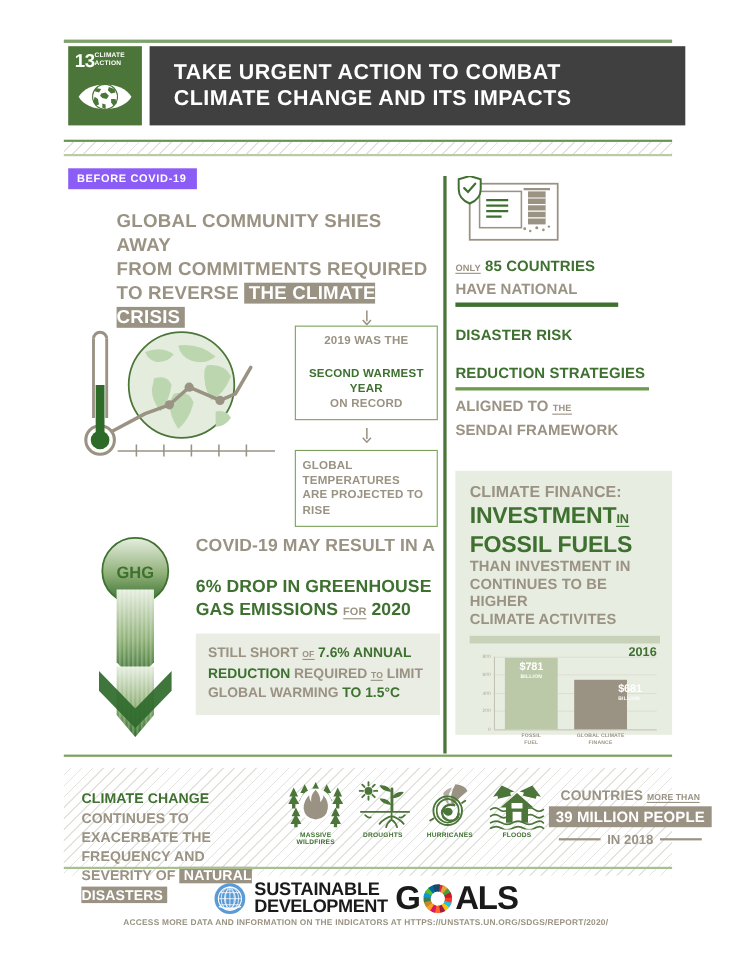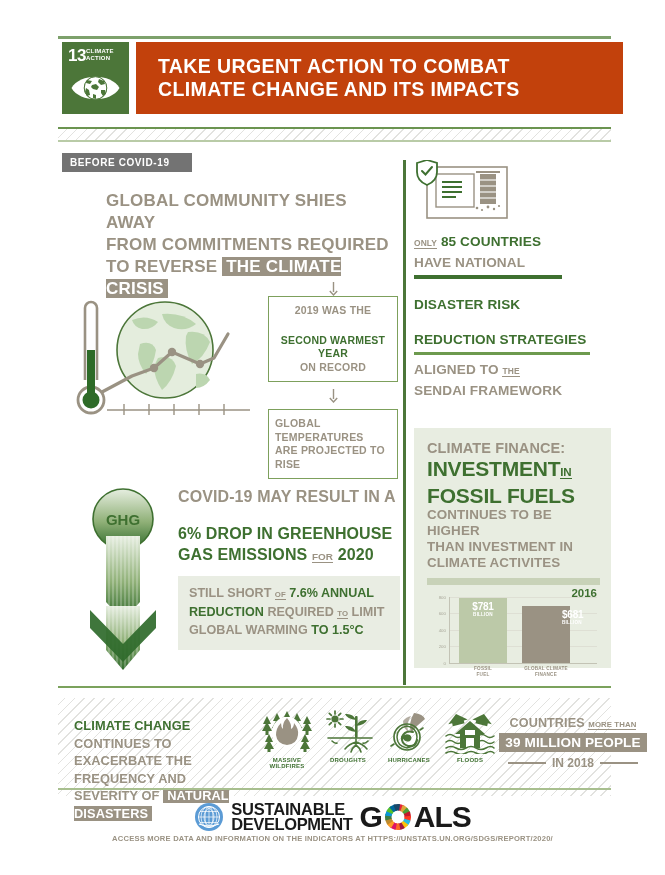--- a/index.html
+++ b/index.html
@@ -35,36 +35,36 @@
     width:67px; height:72px; background:#4C7639; position:relative;
     color:#fff; flex:none;
   }
   .sdg-badge .num { position:absolute; left:6px; top:5px; font-size:17px;
                     font-weight:bold; line-height:1; letter-spacing:-.5px; }
   .sdg-badge .cap { position:absolute; left:24px; top:6px; font-size:6px;
                     line-height:6.5px; font-weight:bold; letter-spacing:.2px; }
   .sdg-badge .eye { position:absolute; left:8px; top:27px; width:51px; height:38px; }
 
   .header-bar {
-    width:487px; height:72px; background:#c2410c; color:#fff;
+    width:487px; height:72px; background:#404040; color:#fff;
     display:flex; flex-direction:column; justify-content:center;
     padding-left:22px;
   }
   .header-bar .ln { font-size:19.5px; font-weight:bold; line-height:23px;
                     letter-spacing:.4px; }
 
   
   .band-hatch { position:absolute; left:58px; top:127px; width:553px; height:16px; }
   .band-hatch .l1 { position:absolute; left:0; top:0; width:100%; height:2px; background:#6b9450; }
   .band-hatch .l2 { position:absolute; left:0; top:13px; width:100%; height:2px; background:#7fa05f; opacity:.55; }
   .band-hatch .hh { position:absolute; left:0; top:2px; width:100%; height:11px; }
 
   
-  .tag { background:#737373; color:#fff; font-size:10px; font-weight:bold;
-         letter-spacing:.6px; padding:4px 22px 4px 8px; display:inline-block; }
+  .tag { background:#8b5cf6; color:#fff; font-size:10px; font-weight:bold;
+         letter-spacing:.6px; padding:4px 9px 4px 8px; display:inline-block; }
 
   
   #col-left  { position:absolute; left:62px; top:152px; width:336px; }
   #col-right { position:absolute; left:414px; top:160px; width:197px; }
 
   .vdiv { position:absolute; left:403px; top:160px; width:2.5px; height:525px;
           background:#4C7639; }
 
   .headline { font-size:17px; font-weight:bold; line-height:22px;
               letter-spacing:.2px; color:#9a9283; }
@@ -366,22 +366,22 @@
       </div>
       <div class="grey">SENDAI FRAMEWORK</div>
     </div>
 
     <div class="finance">
       <div class="fin-t1">CLIMATE FINANCE:</div>
       <div class="fin-t2">
         <span>INVESTMENT</span><span class="small-u" style="font-size:.55em;">IN</span>
       </div>
       <div class="fin-t2">FOSSIL FUELS</div>
+      <div class="fin-t3">THAN INVESTMENT IN</div>
       <div class="fin-t3">CONTINUES TO BE HIGHER</div>
-      <div class="fin-t3">THAN INVESTMENT IN</div>
       <div class="fin-t3">CLIMATE ACTIVITES</div>
       <div class="fin-bar-sep"></div>
 
       <div class="chart">
         <div class="yr">2016</div>
 
         <div class="grid" style="top:8px;"></div>
         <div class="grid" style="top:24px;"></div>
         <div class="grid" style="top:41px;"></div>
         <div class="grid" style="top:57px;"></div>
@@ -404,21 +404,21 @@
         <div class="tickwrap" style="top:74px;">
             <span class="tick">0</span>
           </div>
 
         <div class="bar" style="left:32px; width:48px; height:65px; background:#BCC9A8;">
           <div class="v">$781</div>
           <div class="u">BILLION</div>
           <div class="cat">FOSSIL<br>FUEL</div>
         </div>
 
-        <div class="bar" style="left:95px; width:48px; height:57px; background:#9A9283;padding-left:40px;">
+        <div class="bar" style="left:95px; width:48px; height:45px; background:#9A9283;padding-left:40px;">
           <div class="v">$681</div>
           <div class="u">BILLION</div>
           <div class="cat">GLOBAL CLIMATE<br>FINANCE</div>
         </div>
       </div>
     </div>
   </div>
 
   <div class="hr-green" style="top:686px;"></div>
   <div id="bottom" class="hatch">

